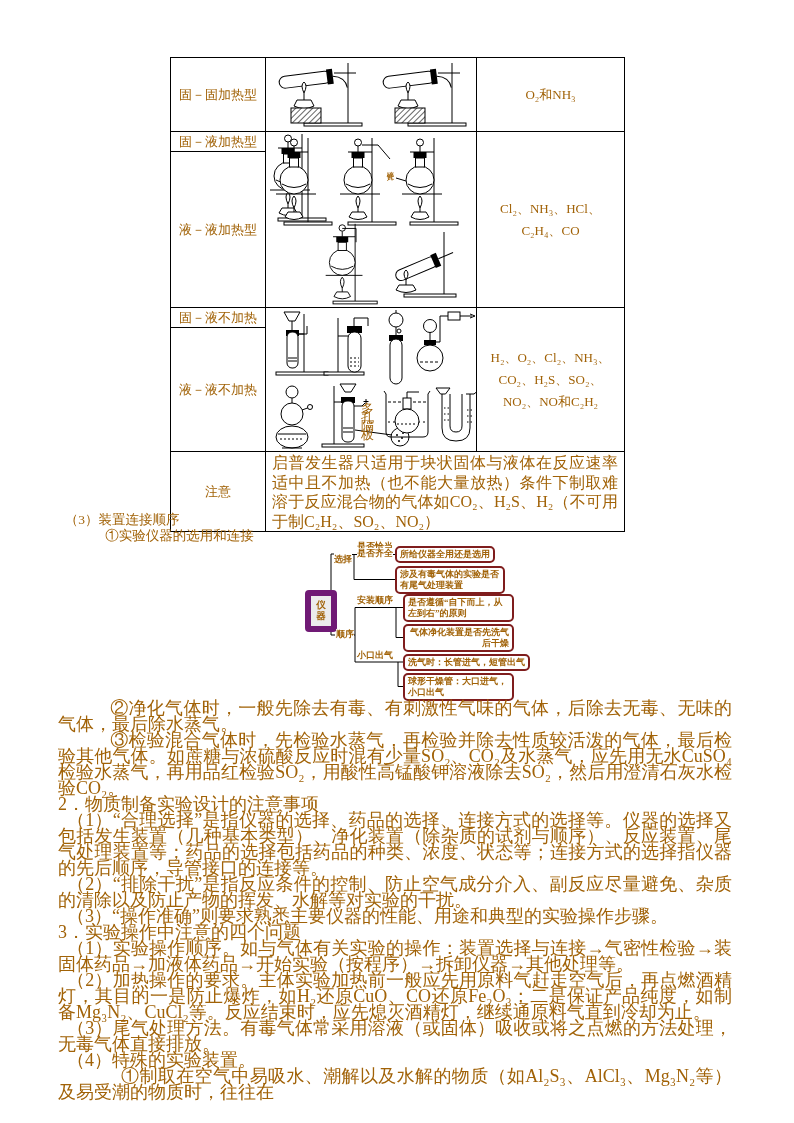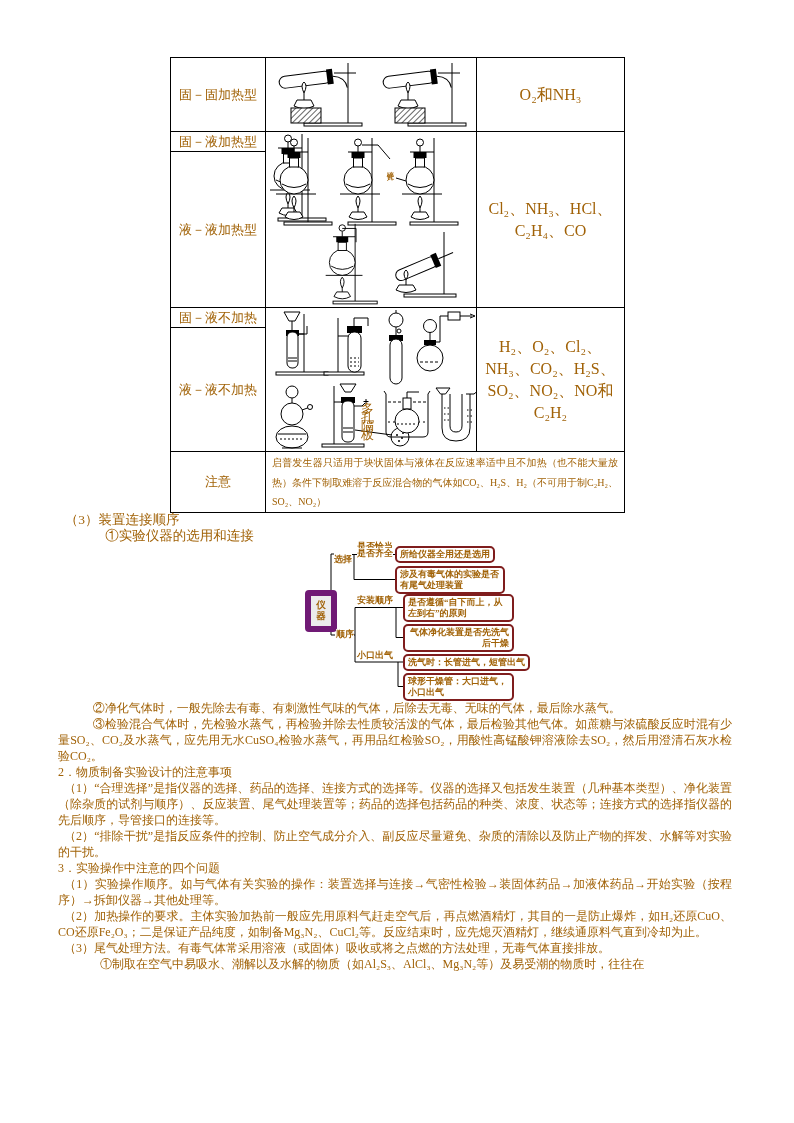--- a/index.html
+++ b/index.html
@@ -3,24 +3,24 @@
 <meta charset="utf-8">
 <style>
   html,body{margin:0;padding:0;background:#888;}
   .page{position:relative;width:794px;height:1123px;background:#fff;margin:0 auto;
         font-family:"Liberation Serif","DejaVu Serif",serif;color:#a16207;overflow:hidden;}
 
   
   .doc-table{position:absolute;left:170px;top:57px;border-collapse:collapse;table-layout:fixed;}
   .doc-table td{border:1.5px solid #000;overflow:hidden;}
   .type-cell{font-size:13px;text-align:center;vertical-align:middle;padding:0;}
-  .gas-cell{font-size:16px;text-align:center;vertical-align:middle;line-height:22px;padding:0 8px;}
+  .gas-cell{font-size:13px;text-align:center;vertical-align:middle;line-height:22px;padding:0 8px;}
   .img-cell{padding:0;position:relative;vertical-align:middle;text-align:center;}
   .img-cell svg{display:block;margin:0 auto;}
-  .notice-cell{font-size:10px;line-height:19.5px;padding:1px 6px 0 6px;text-align:justify;vertical-align:top;}
+  .notice-cell{font-size:16px;line-height:19.5px;padding:1px 6px 0 6px;text-align:justify;vertical-align:top;}
   .k{stroke:#000;stroke-width:1;fill:none;}
   .w{stroke:#000;stroke-width:1;fill:#fff;}
   .n{stroke:#000;stroke-width:1;fill:none;}
   .svg-label-v{position:absolute;font-size:7.5px;line-height:8px;writing-mode:vertical-rl;letter-spacing:1px;}
   .svg-label-w{position:absolute;font-size:13px;line-height:8.5px;width:17px;text-align:left;}
 
   
   .head-block{position:absolute;left:58px;top:512px;width:674px;font-size:13.5px;line-height:16px;}
   .head-block div{margin:0;}
 
@@ -28,21 +28,21 @@
   .flow{position:absolute;left:300px;top:540px;width:240px;height:170px;font-family:"Liberation Serif","DejaVu Serif",serif;}
   .flow svg.lines{position:absolute;left:0;top:0;}
   .froot{position:absolute;left:5px;top:50px;width:14px;border:6px solid #701a75;border-radius:4px;
          background:#ececec;font-weight:bold;font-size:9.5px;line-height:11px;padding:4px 3px;text-align:center;}
   .flabel{position:absolute;font-weight:bold;font-size:9px;line-height:11px;white-space:nowrap;background:#fff;}
   .fbox{position:absolute;border:2px solid #7f1d1d;border-radius:5px;background:#fff;font-weight:bold;
         font-size:9px;line-height:11px;padding:1px 3px;text-align:left;}
   .nw{white-space:nowrap;}
 
   
-  .body-block{position:absolute;left:58px;top:700px;width:674px;font-size:12px;line-height:16px;}
+  .body-block{position:absolute;left:58px;top:700px;width:674px;font-size:18px;line-height:16px;}
   .body-block p{margin:0;text-align:justify;}
   .i0{text-indent:0;}
   .i05{text-indent:.5em;}
   .i29{text-indent:2.9em;}
   .i35{text-indent:3.5em;}
 </style>
 </head>
 <body>
 
 <div class="page">
@@ -262,20 +262,22 @@
     <div class="fbox nw" style="left:103px;top:114px;">洗气时：长管进气，短管出气</div>
     <div class="fbox" style="left:103px;top:133px;width:101px;">球形干燥管：大口进气，小口出气</div>
   </div>
 
   <div class="body-block">
     <p class="i29">②净化气体时，一般先除去有毒、有刺激性气味的气体，后除去无毒、无味的气体，最后除水蒸气。</p>
     <p class="i29">③检验混合气体时，先检验水蒸气，再检验并除去性质较活泼的气体，最后检验其他气体。如蔗糖与浓硫酸反应时混有少量SO₂、CO₂及水蒸气，应先用无水CuSO₄检验水蒸气，再用品红检验SO₂，用酸性高锰酸钾溶液除去SO₂，然后用澄清石灰水检验CO₂。</p>
     <p class="i0">2．物质制备实验设计的注意事项</p>
     <p class="i05">（1）“合理选择”是指仪器的选择、药品的选择、连接方式的选择等。仪器的选择又包括发生装置（几种基本类型）、净化装置（除杂质的试剂与顺序）、反应装置、尾气处理装置等；药品的选择包括药品的种类、浓度、状态等；连接方式的选择指仪器的先后顺序，导管接口的连接等。</p>
     <p class="i05">（2）“排除干扰”是指反应条件的控制、防止空气成分介入、副反应尽量避免、杂质的清除以及防止产物的挥发、水解等对实验的干扰。</p>
+    <p class="i05">（3）“操作准确”则要求熟悉主要仪器的性能、用途和典型的实验操作步骤。</p>
     <p class="i0">3．实验操作中注意的四个问题</p>
     <p class="i05">（1）实验操作顺序。如与气体有关实验的操作：装置选择与连接→气密性检验→装固体药品→加液体药品→开始实验（按程序）→拆卸仪器→其他处理等。</p>
     <p class="i05">（2）加热操作的要求。主体实验加热前一般应先用原料气赶走空气后，再点燃酒精灯，其目的一是防止爆炸，如H₂还原CuO、CO还原Fe₂O₃；二是保证产品纯度，如制备Mg₃N₂、CuCl₂等。反应结束时，应先熄灭酒精灯，继续通原料气直到冷却为止。</p>
     <p class="i05">（3）尾气处理方法。有毒气体常采用溶液（或固体）吸收或将之点燃的方法处理，无毒气体直接排放。</p>
+    <p class="i05">（4）特殊的实验装置。</p>
     <p class="i35">①制取在空气中易吸水、潮解以及水解的物质（如Al₂S₃、AlCl₃、Mg₃N₂等）及易受潮的物质时，往往在</p>
   </div>
 
 </div>
 
 </body></html>

